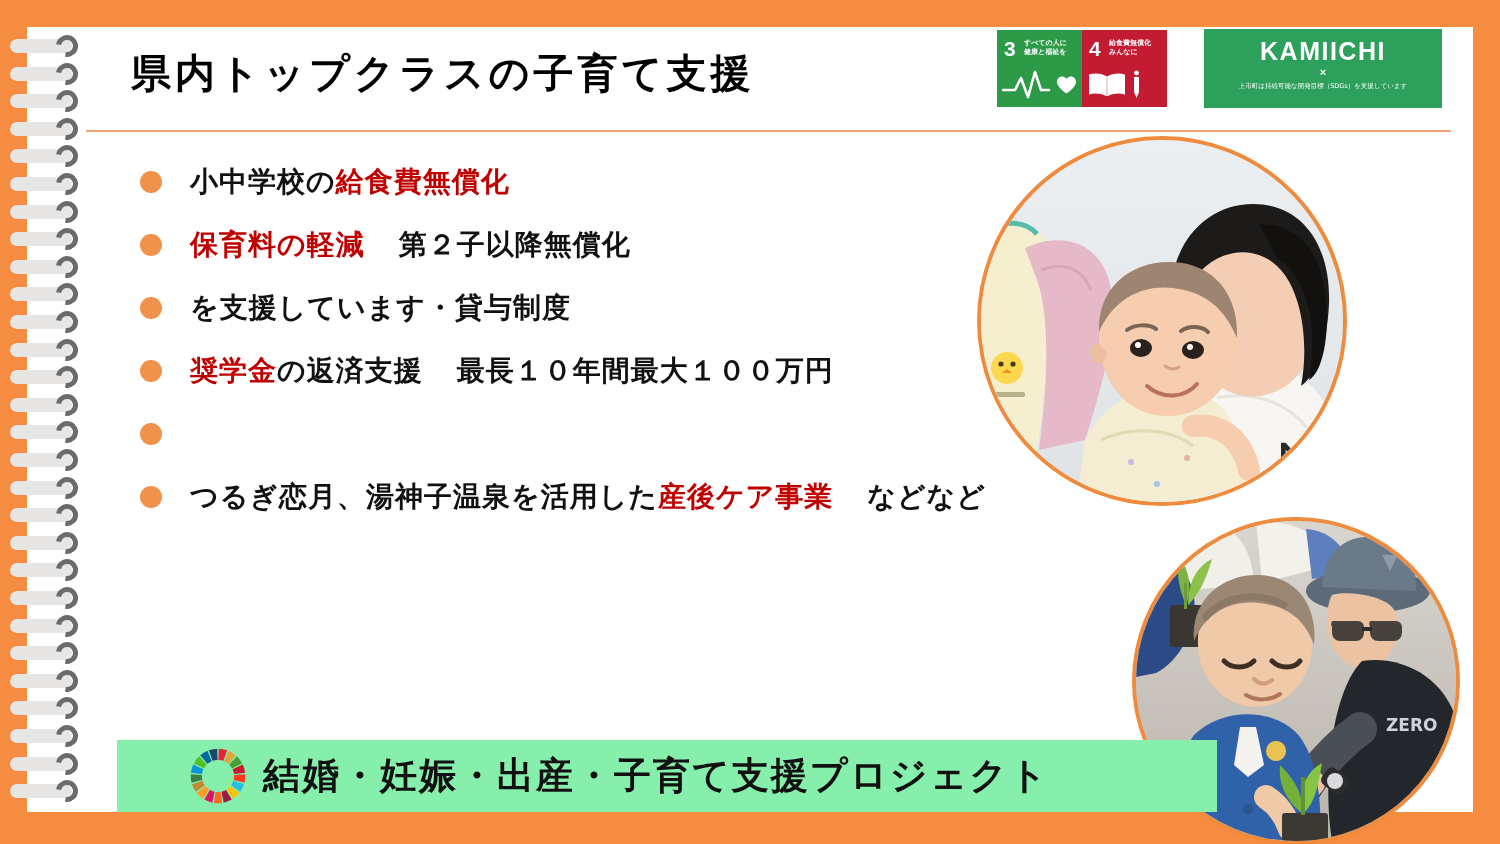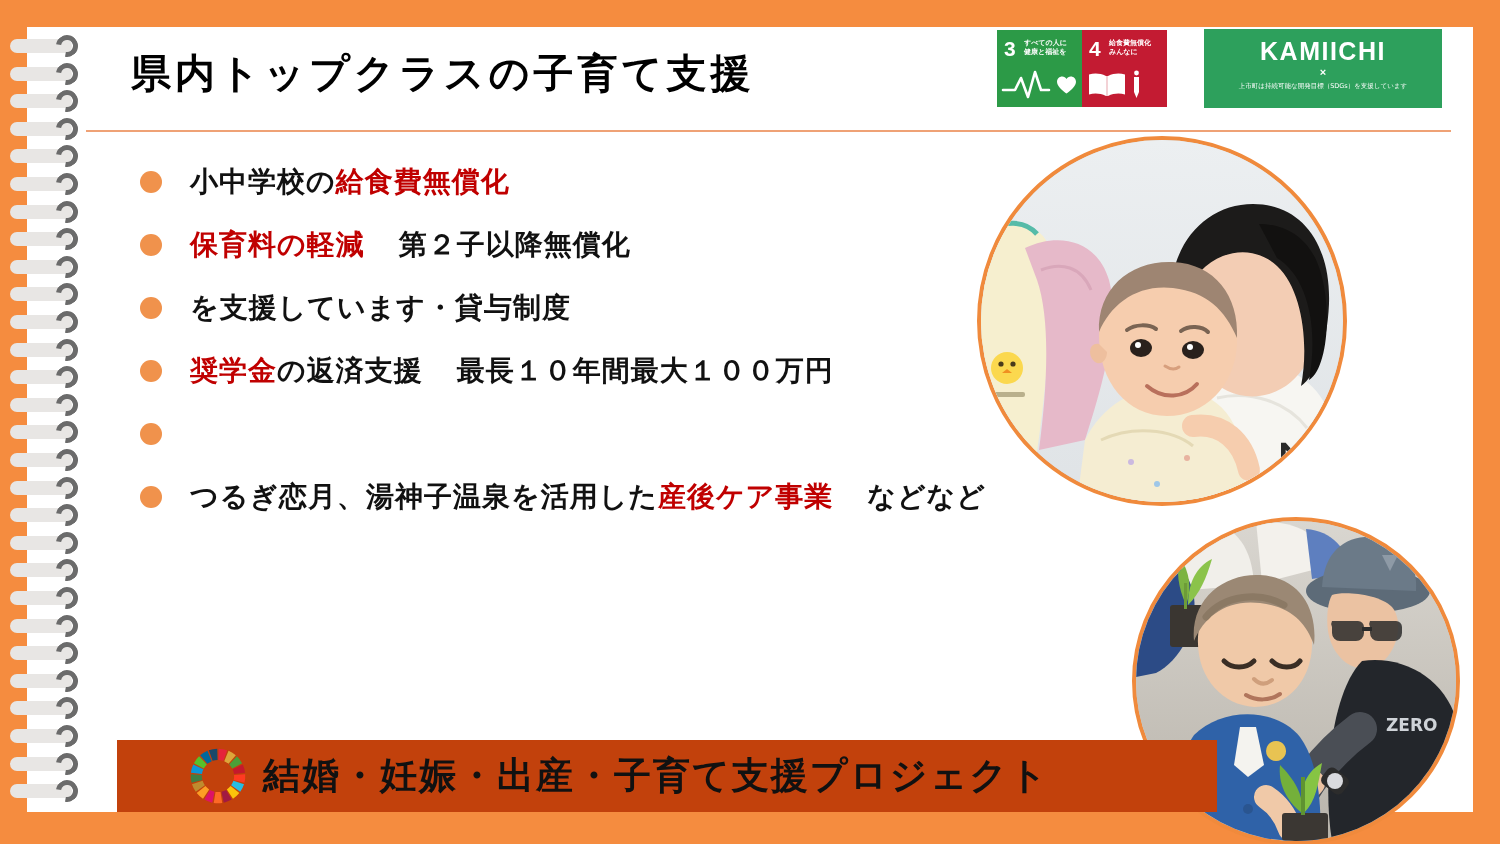--- a/index.html
+++ b/index.html
@@ -94,21 +94,21 @@
   
   .photo{
     position:absolute;border-radius:50%;overflow:hidden;
     border:4px solid #F08A3C;background:#cfd4d8;
   }
   .photo svg{display:block;width:100%;height:100%;}
 
   
   .banner{
     position:absolute;left:117px;top:740px;width:1100px;height:72px;
-    background:#c2410c;display:flex;align-items:center;
+    background:#86efac;display:flex;align-items:center;
   }
   .wheel{margin-left:70px;width:62px;height:62px;flex:0 0 auto;}
   .banner-text{
     margin-left:14px;font-size:37px;font-weight:bold;color:#111;
     letter-spacing:2px;white-space:nowrap;
     font-family:"DejaVu Sans","Liberation Sans",sans-serif;
   }
 </style>
 </head>
 <body>

